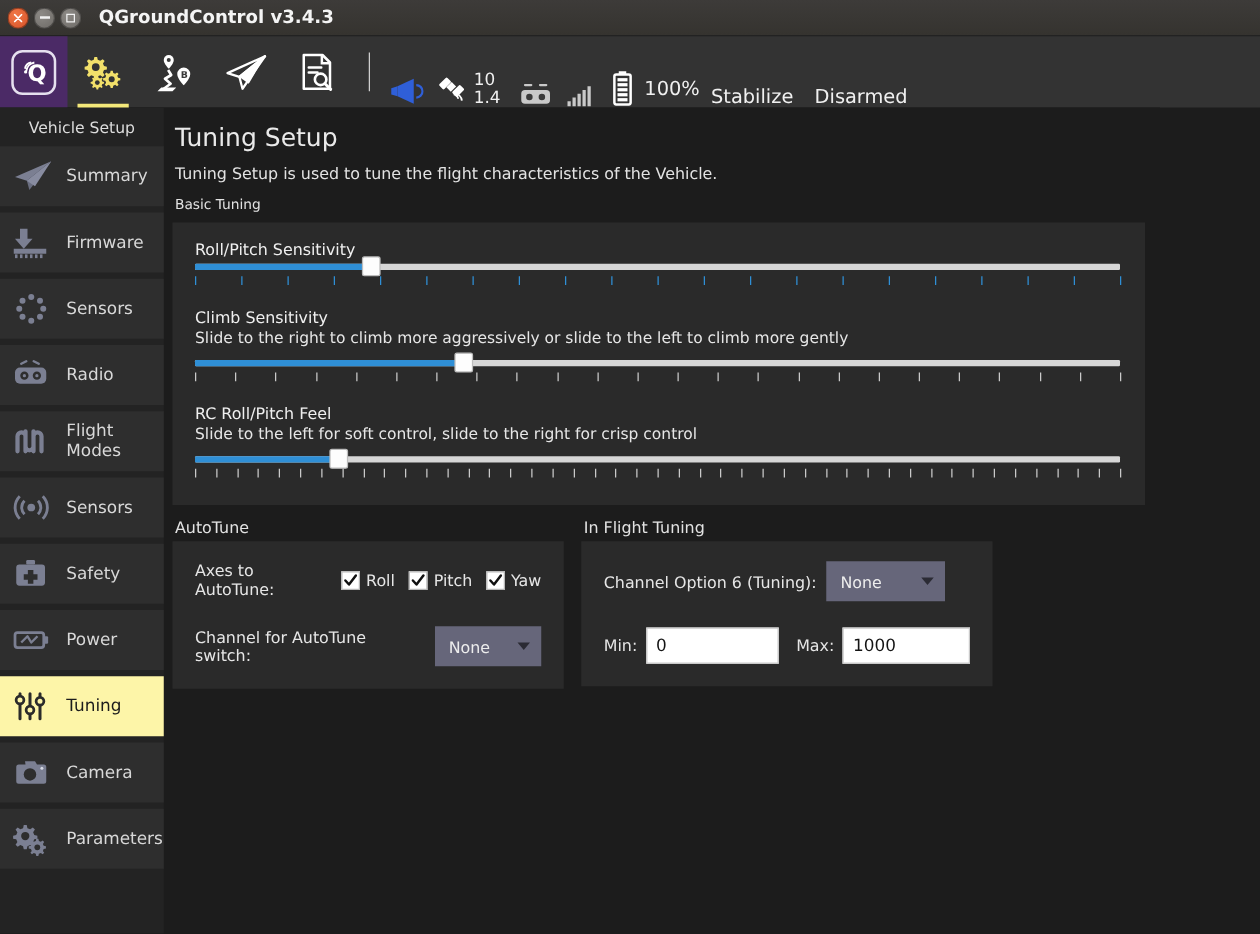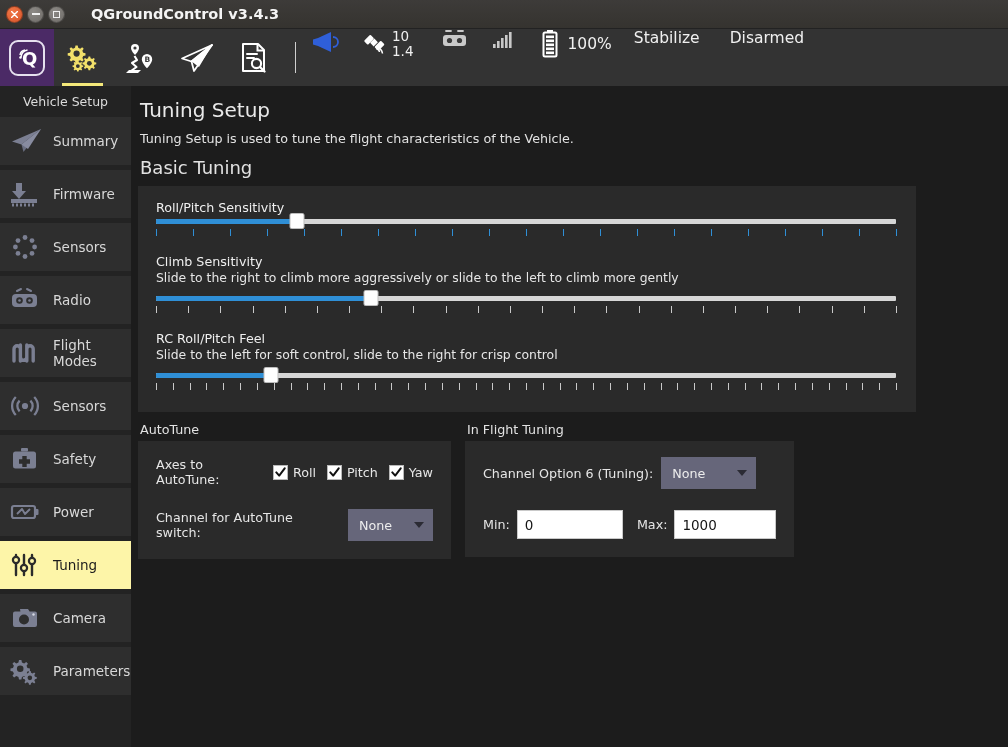--- a/index.html
+++ b/index.html
@@ -23,21 +23,21 @@
     display: flex; align-items: center; justify-content: center;
     font-size: 10px; color: #f2f2f2; line-height: 1;
     border: 1px solid rgba(0,0,0,.35);
   }
   .wb.close { background: radial-gradient(circle at 35% 30%, #f07746, #d8542a); }
   .wb.min   { background: radial-gradient(circle at 35% 30%, #8d8a86, #6e6b67); }
   .wb.max   { background: radial-gradient(circle at 35% 30%, #8d8a86, #6e6b67); }
   .wb .glyph-sq { width:7px; height:7px; border:1.5px solid #f0f0f0; }
   .wb .glyph-min { width:8px; height:2px; background:#f0f0f0; }
   .win-title {
-    margin-left: 26px; color: #f4f4f4;
+    margin-left: 14px; color: #f4f4f4;
     font-size: 14.5px; font-weight: bold;
     font-family: "DejaVu Sans", sans-serif;
   }
 
   
   .toolbar {
     height: 57px; width: 1008px;
     background: #333333;
     display: flex; align-items: stretch;
   }
@@ -57,21 +57,21 @@
     width: 57px; position: relative;
     display: flex; align-items: center; justify-content: center;
     cursor: pointer;
   }
   .tb-item .underline {
     position: absolute; bottom: 0; left: 8px; right: 8px; height: 3px;
     background: #f4e87a;
   }
   .tb-sep { width: 1px; background: #cfcfcf; margin: 13px 13px; }
   .tb-status {
-    display: flex; align-items: flex-start; gap: 22px;
+    display: flex; align-items: flex-end; gap: 9px;
     color: #e8e8e8; font-size: 15px;
   }
   .gps-nums { display: flex; flex-direction: column; line-height: 1.08;
               font-size: 13.5px; color: #f0f0f0; margin-left: 1px; }
   .batt-pct { font-size: 15.5px; color: #f0f0f0; margin-left: 2px; }
   .mode-txt { font-size: 15.5px; color: #f0f0f0; }
 
   
   .body-wrap { display: flex; width: 928px; height: 661px; background: #1c1c1c; }
 
@@ -89,21 +89,21 @@
     color: #d8d8d8; font-size: 13.5px;
   }
   .sb-item.active { background: #fdf5a8; color: #1c1c1c; }
   .sb-icon { width: 38px; height: 34px; display:flex; align-items:center; justify-content:center; flex:0 0 38px; }
   .sb-icon svg { display:block; }
 
   
   .main { flex: 1; padding: 12px 12px 0 7px; }
   .page-title { color: #e9e9e9; font-size: 20px; margin-bottom: 9px; padding-left: 2px; }
   .page-desc { color: #e2e2e2; font-size: 12.7px; padding-left: 2px; }
-  .section-label { color: #e2e2e2; font-size: 18px; padding-left: 2px; margin-top: 11px; }
+  .section-label { color: #e2e2e2; font-size: 11px; padding-left: 2px; margin-top: 11px; }
 
   .panel { background: #2a2a2a; margin-top: 8px; }
   .basic-panel { padding: 14px 20px 16px 18px; }
 
   .slider-block { margin-bottom: 16px; }
   .slider-block:last-child { margin-bottom: 4px; }
   .sl-title { color: #efefef; font-size: 12.7px; margin-bottom: 1px; }
   .sl-desc  { color: #e6e6e6; font-size: 12.4px; margin-bottom: 8px; }
   .sl-row { position: relative; height: 10px; }
   .sl-track {

